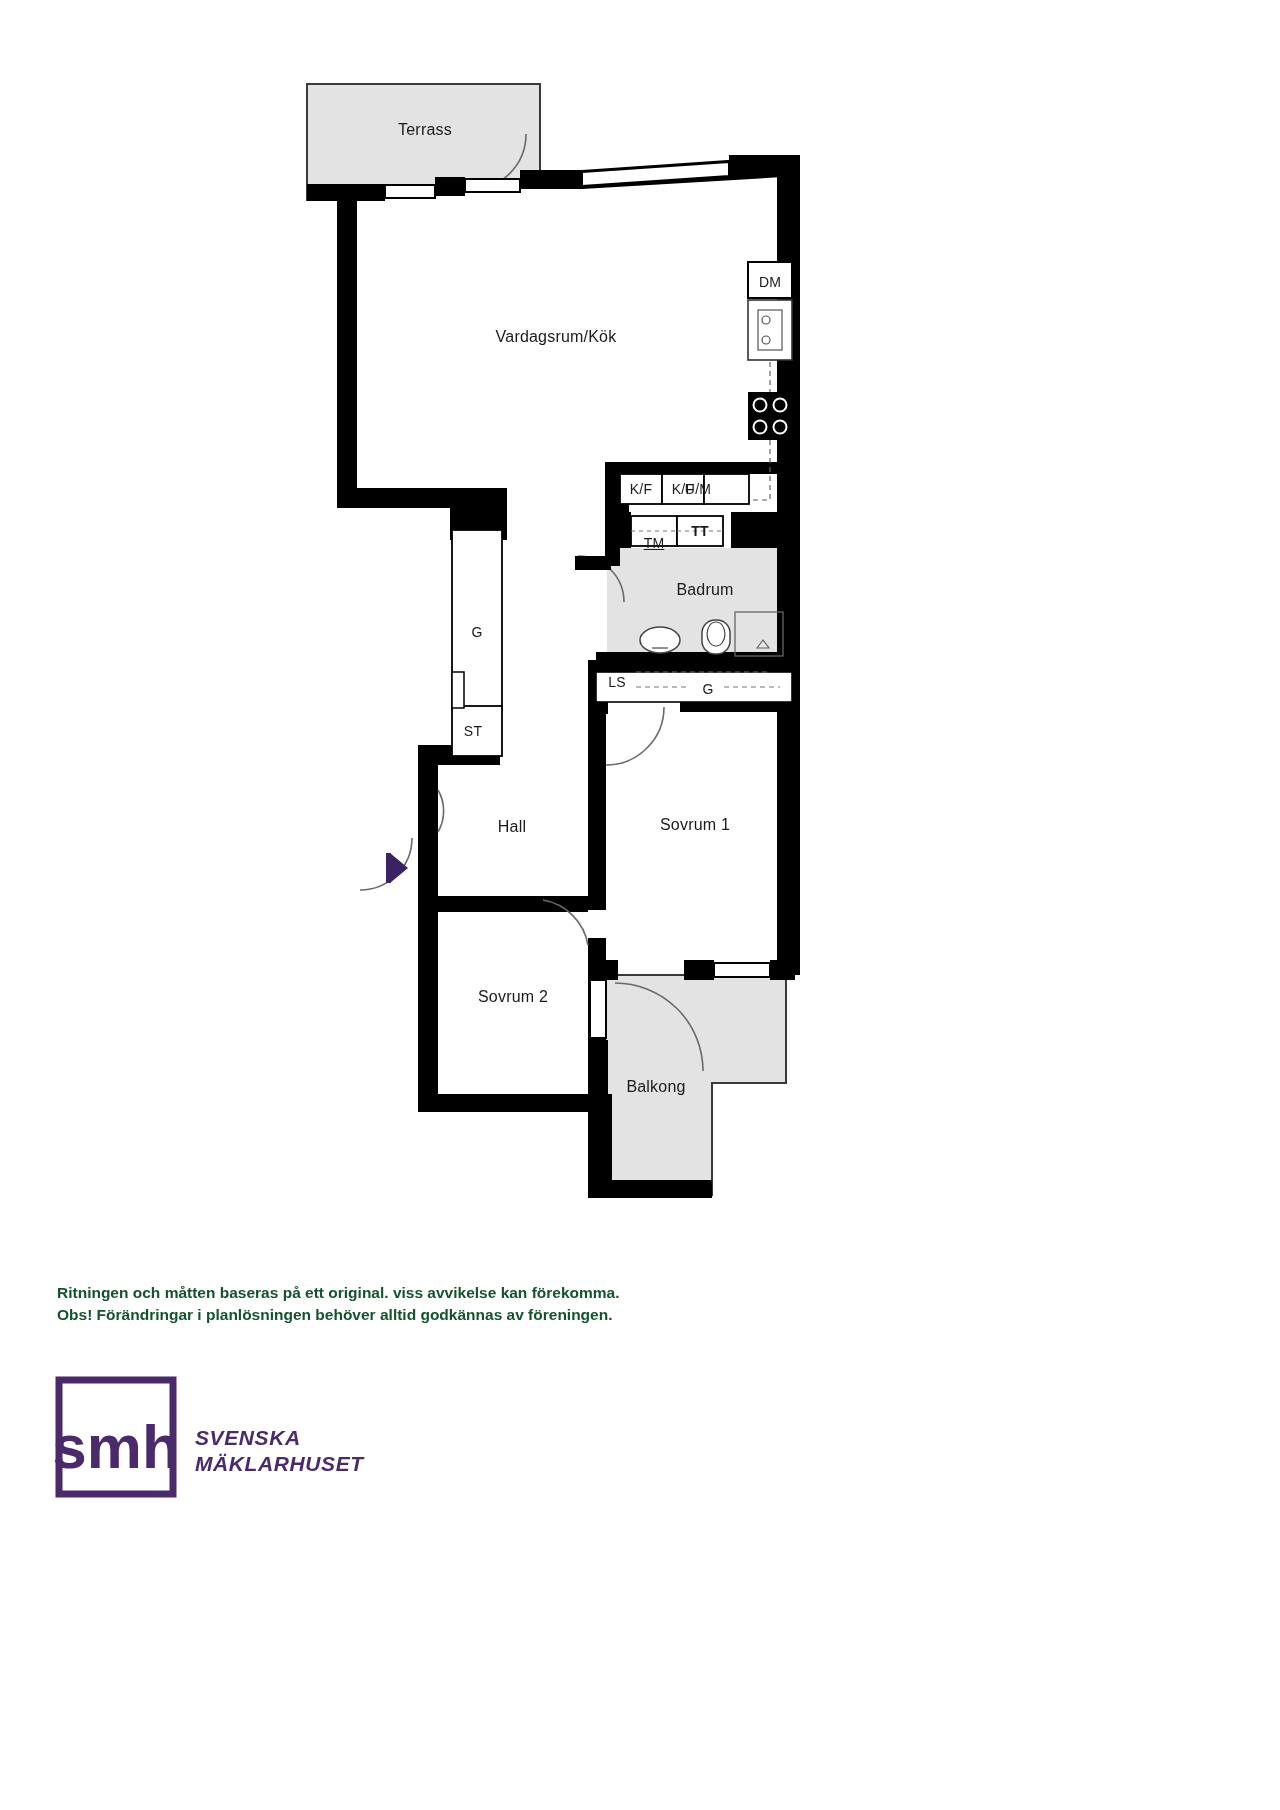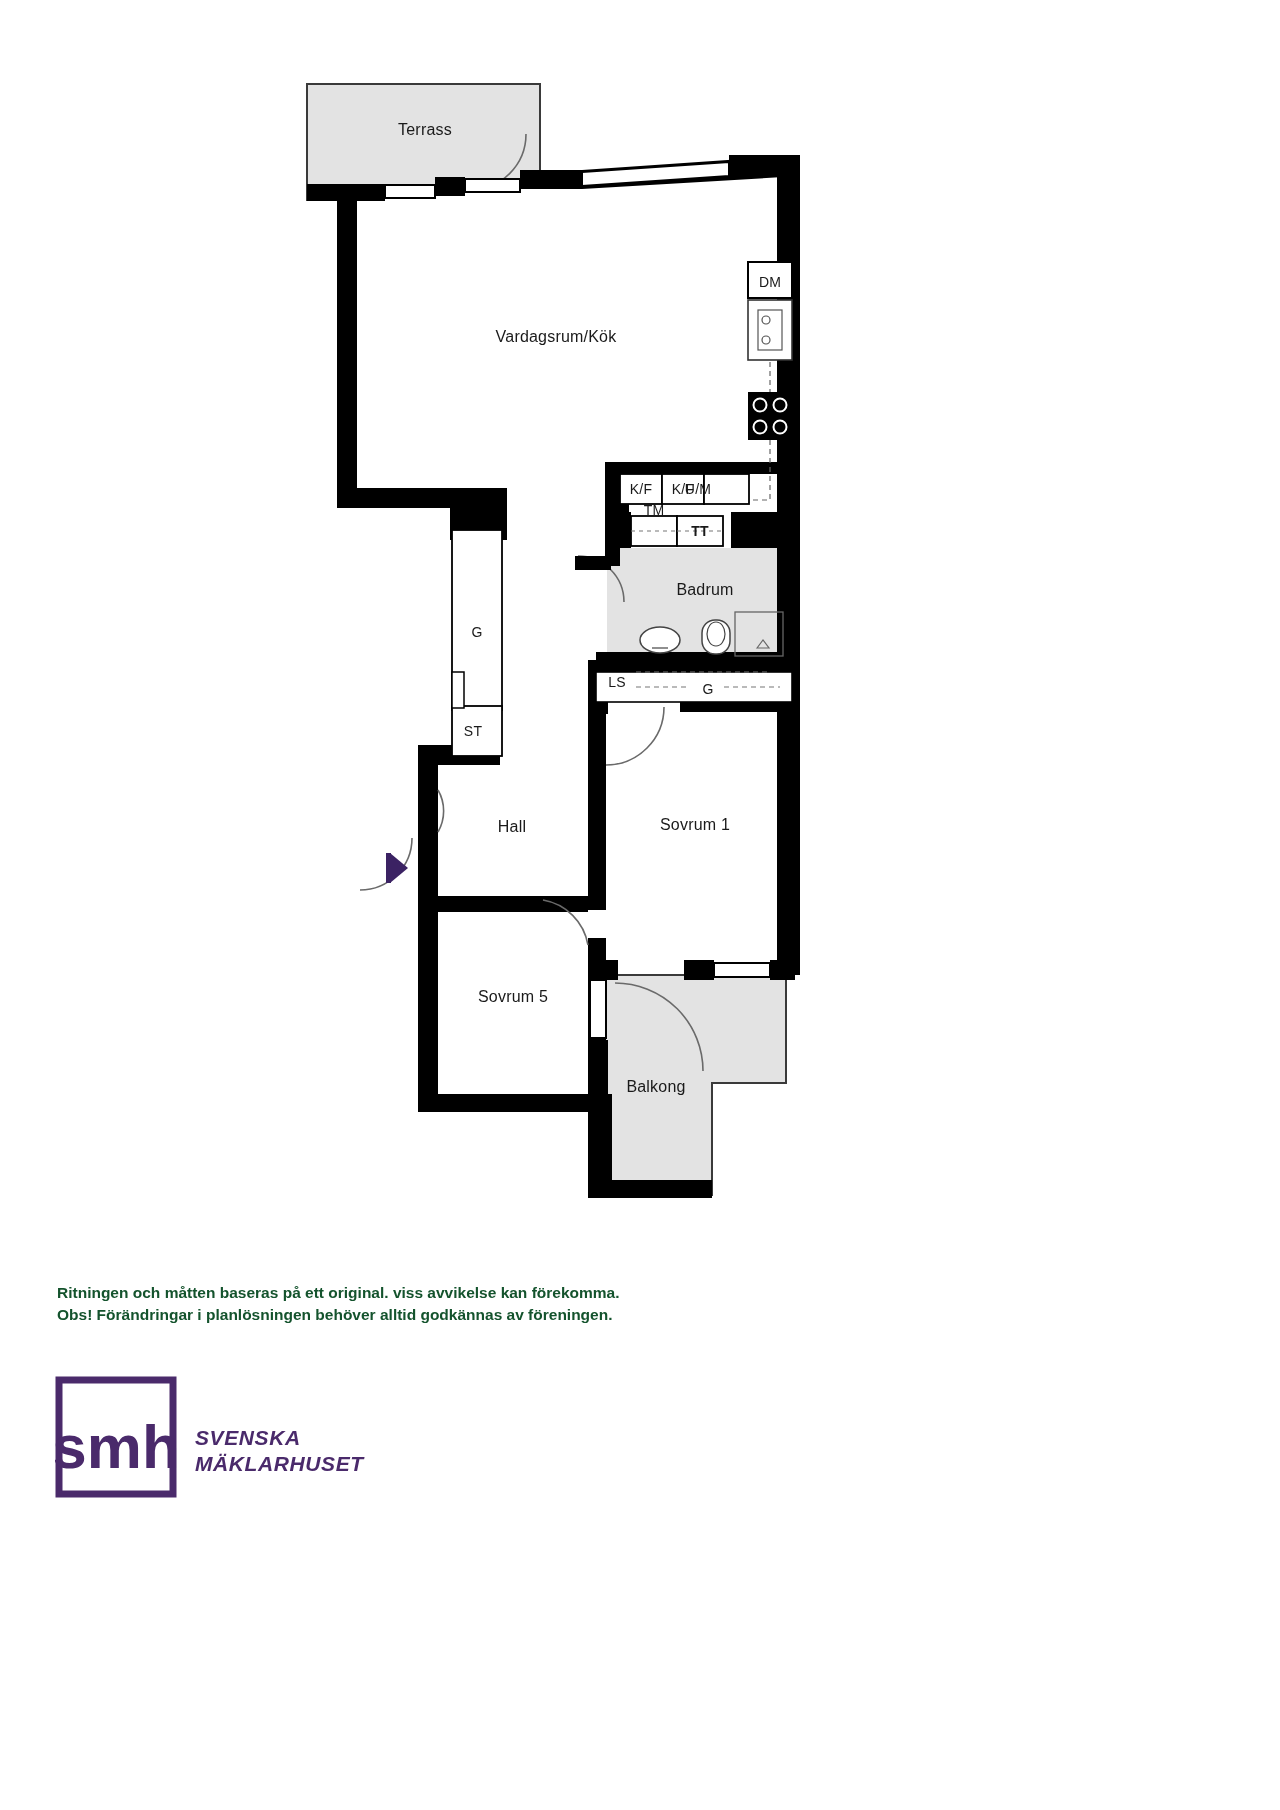--- a/index.html
+++ b/index.html
@@ -204,29 +204,29 @@
       <polygon points="390,853 408,868 390,883" fill="#3b2263"></polygon>
       <rect x="386" y="853" width="5" height="30" fill="#3b2263"></rect>
     </g>
 
   </svg>
 
   <div class="room-label" style="left:425px; top:130px;">Terrass</div>
   <div class="room-label" style="left:556px; top:337px;">Vardagsrum/Kök</div>
   <div class="room-label" style="left:705px; top:590px;">Badrum</div>
   <div class="room-label" style="left:695px; top:825px;">Sovrum 1</div>
-  <div class="room-label" style="left:513px; top:997px;">Sovrum 5</div>
+  <div class="room-label" style="left:513px; top:997px;">Sovrum 2</div>
   <div class="room-label" style="left:512px; top:827px;">Hall</div>
   <div class="room-label" style="left:656px; top:1087px;">Balkong</div>
 
   <div class="room-label small" style="left:770px; top:282px;">DM</div>
   <div class="room-label small" style="left:641px; top:489px;">K/F</div>
   <div class="room-label small" style="left:683px; top:489px;">K/F</div>
   <div class="room-label small" style="left:698px; top:489px;">U/M</div>
-  <div class="room-label small" style="left:654px; top:510px;text-decoration:underline;">TM</div>
+  <div class="room-label small" style="left:654px; top:543px;text-decoration:underline;">TM</div>
   <div class="room-label small" style="left:700px; top:531px;font-weight:bold;">TT</div>
   <div class="room-label small" style="left:477px; top:632px;">G</div>
   <div class="room-label small" style="left:473px; top:731px;">ST</div>
   <div class="room-label small" style="left:617px; top:682px;">LS</div>
   <div class="room-label small" style="left:708px; top:689px;">G</div>
 
 </div>
 
 <div class="disclaimer">
   <div>Ritningen och måtten baseras på ett original. viss avvikelse kan förekomma.</div>

